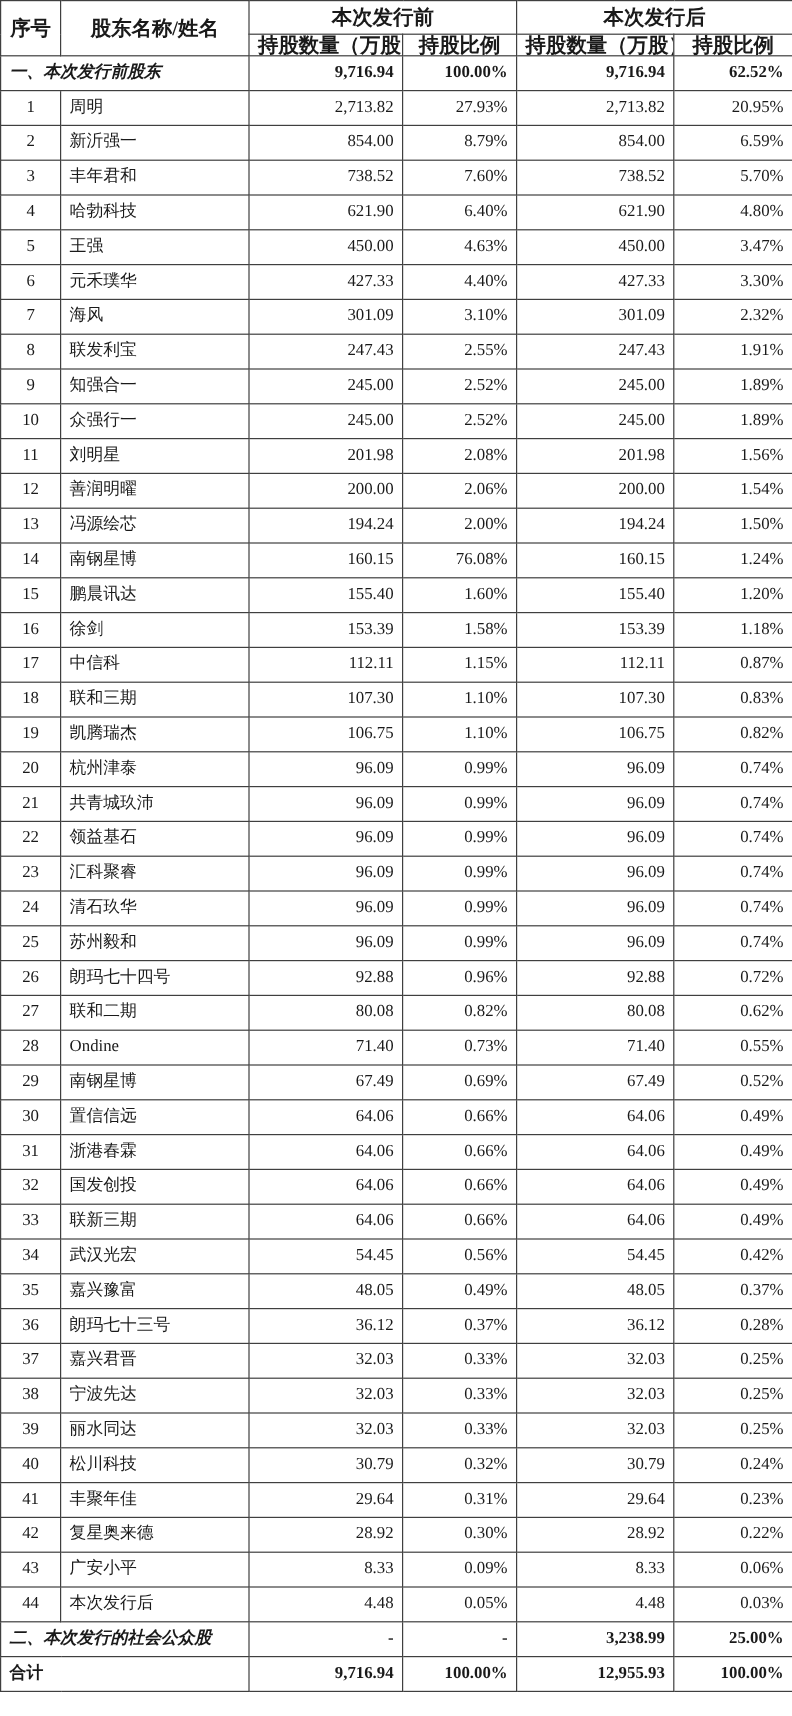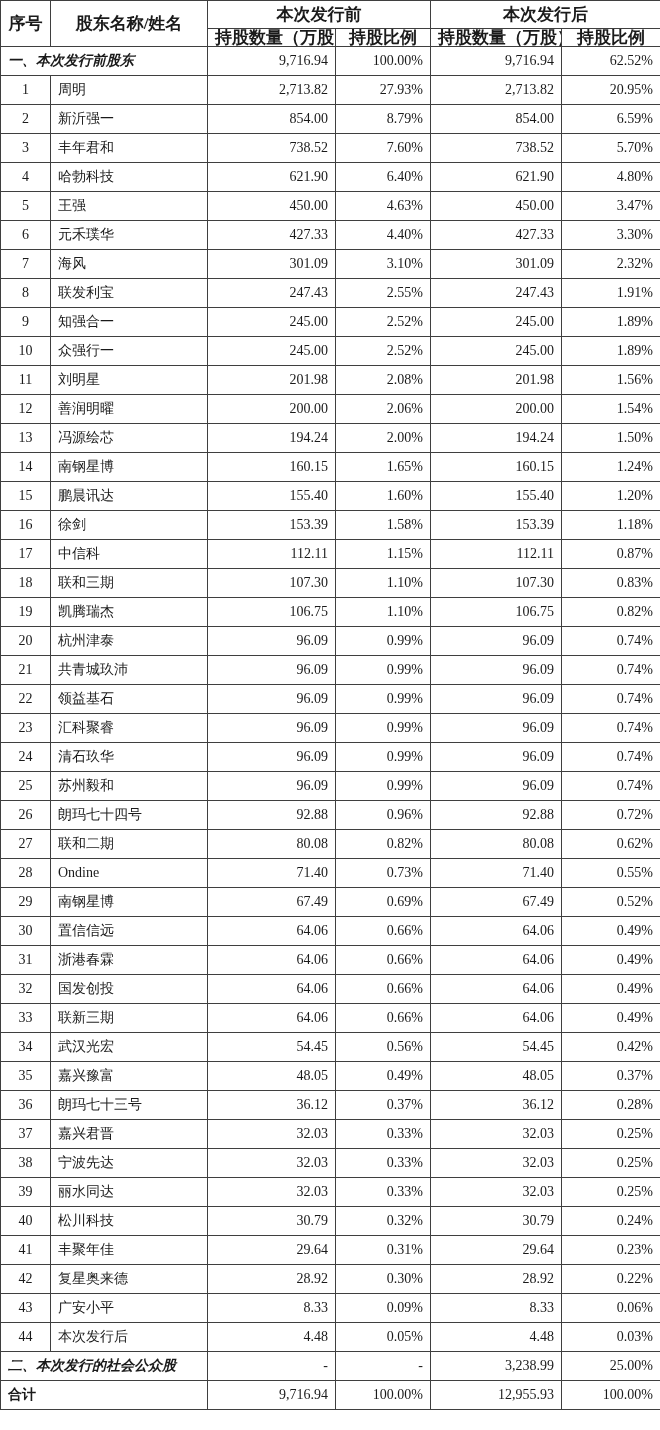--- a/index.html
+++ b/index.html
@@ -27,21 +27,21 @@
     text-align:center;
     font-size:17px;
   }
   tr.h1 th{height:28px;}
   tr.h2 th{height:14px;}
   .c-idx{text-align:center;}
   .c-name{text-align:left;border-radius:10px;}
   .c-num{text-align:right;}
   .section-label{font-weight:bold;text-align:left;font-style:italic;}
   .total-label{font-weight:bold;text-align:left;}
-  .b{font-weight:normal;}
+  .b{font-weight:bold;}
 </style>
 </head>
 <body>
 
 <table>
   <colgroup>
     <col style="width:50px">
     <col style="width:157px">
     <col style="width:128px">
     <col style="width:95px">
@@ -173,21 +173,21 @@
         <td class="c-name">冯源绘芯</td>
         <td class="c-num">194.24</td>
         <td class="c-num">2.00%</td>
         <td class="c-num">194.24</td>
         <td class="c-num">1.50%</td>
       </tr>
       <tr>
         <td class="c-idx">14</td>
         <td class="c-name">南钢星博</td>
         <td class="c-num">160.15</td>
-        <td class="c-num">1.65%</td>
+        <td class="c-num">76.08%</td>
         <td class="c-num">160.15</td>
         <td class="c-num">1.24%</td>
       </tr>
       <tr>
         <td class="c-idx">15</td>
         <td class="c-name">鹏晨讯达</td>
         <td class="c-num">155.40</td>
         <td class="c-num">1.60%</td>
         <td class="c-num">155.40</td>
         <td class="c-num">1.20%</td>

